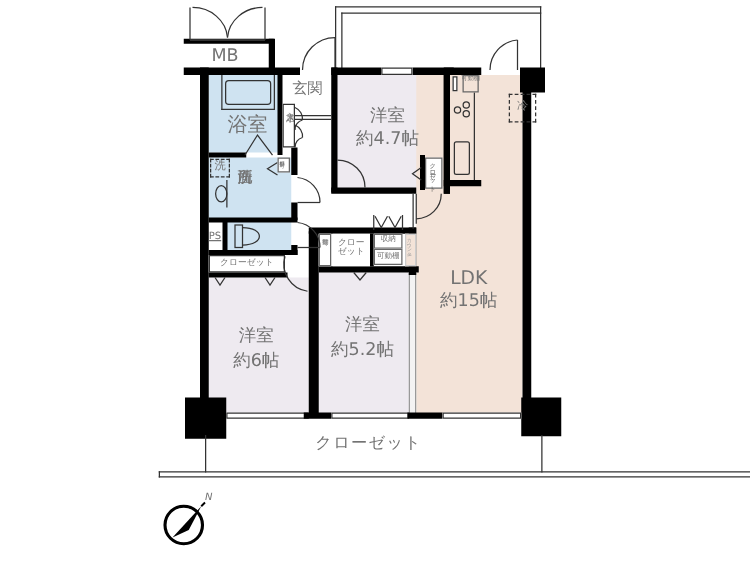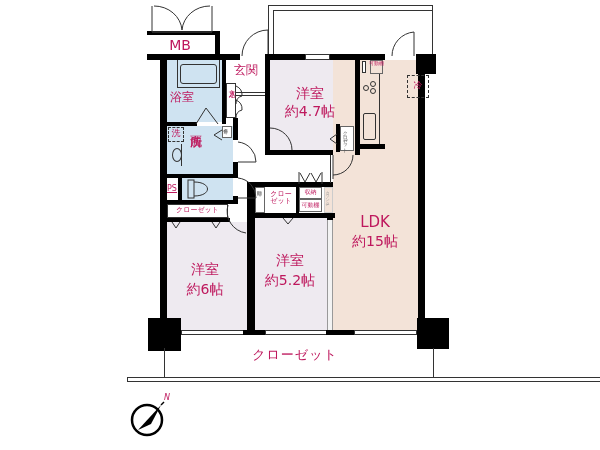--- a/index.html
+++ b/index.html
@@ -1,21 +1,21 @@
 <!DOCTYPE html>
 <html><head>
 <meta charset="utf-8">
 <style>
   html, body { margin:0; padding:0; background:#ffffff; }
   body { width:600px; height:450px; position:relative; overflow:hidden;
          font-family:"DejaVu Sans", sans-serif; color:#222; }
   .abs { position:absolute; box-sizing:border-box; }
   .wall { background:#000; }
   .room { }
-  .lbl { position:absolute; text-align:center; line-height:1.25; color:#be185d; }
+  .lbl { position:absolute; text-align:center; line-height:1.25; color:#737373; }
   .tiny { font-size:7px; line-height:1.05; text-align:center; }
   .vt { writing-mode:vertical-rl; text-orientation:upright; font-size:7px; letter-spacing:-1px; }
   .thin { border:1px solid #333; }
   svg { position:absolute; overflow:visible; }
 </style>
 </head>
 <body>
 
 <div class="abs room" style="left:167px;top:60px;width:57px;height:62px;background:#cfe3f1;"></div>
 <div class="abs room" style="left:167px;top:126px;width:66px;height:50px;background:#cfe3f1;"></div>
@@ -154,21 +154,21 @@
   <circle cx="11" cy="4" r="2.5" fill="none" stroke="#333"></circle>
   <circle cx="11" cy="11" r="2.5" fill="none" stroke="#333"></circle>
 </svg>
 <div class="abs" style="left:363px;top:113px;width:13px;height:27px;border:1px solid #333;border-radius:2px;"></div>
 
 <div class="abs" style="left:407px;top:75px;width:22px;height:23px;border:1px dashed #333;"></div>
 <div class="lbl" style="left:407px;top:80px;width:22px;font-size:9px;">冷</div>
 
 <div class="abs" style="left:180px;top:64px;width:37px;height:20px;border:1px solid #333;border-radius:3px;"></div>
 <div class="abs" style="left:177px;top:60px;width:43px;height:28px;border:1px solid #333;border-top:none;"></div>
-<div class="lbl" style="left:162px;top:90px;width:40px;font-size:12px;">浴室</div>
+<div class="lbl" style="left:178px;top:90px;width:40px;font-size:16px;">浴室</div>
 
 <svg style="left:196px;top:106px;" width="24" height="18">
   <path d="M0 18 L10 2 L22 18" fill="none" stroke="#333" stroke-width="1"></path>
 </svg>
 
 <div class="lbl" style="left:226px;top:63px;width:40px;font-size:12px;">玄関</div>
 <div class="abs" style="left:226px;top:83px;width:10px;height:35px;background:#fff;border:1px solid #333;"></div>
 <div class="lbl vt" style="left:227px;top:86px;font-size:7px;">下足入</div>
 <svg style="left:236px;top:86px;" width="12" height="32">
   <path d="M0 0 A10 10 0 0 1 6 10" fill="none" stroke="#333"></path>

